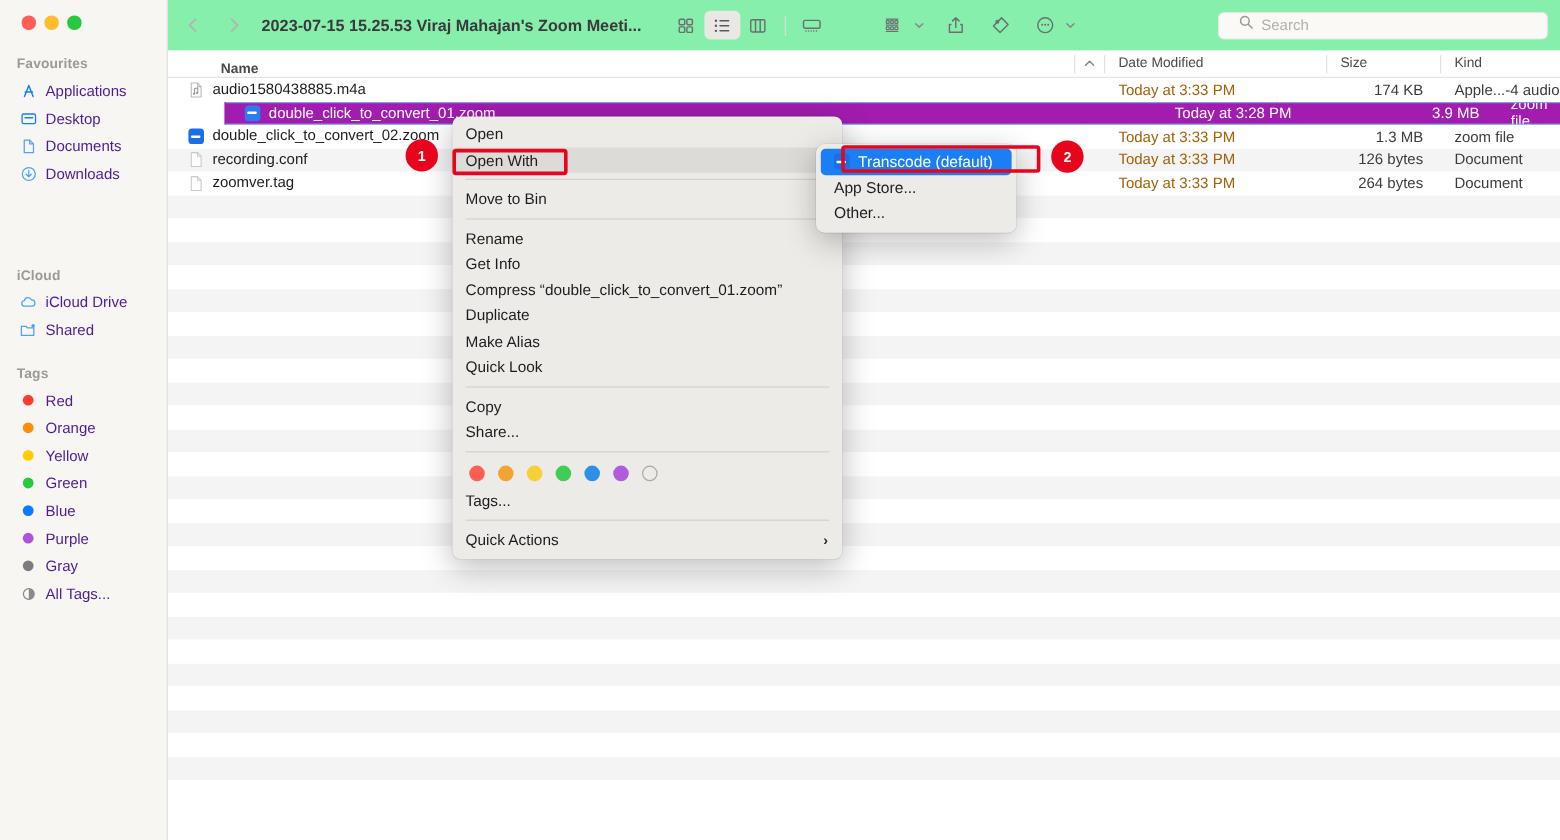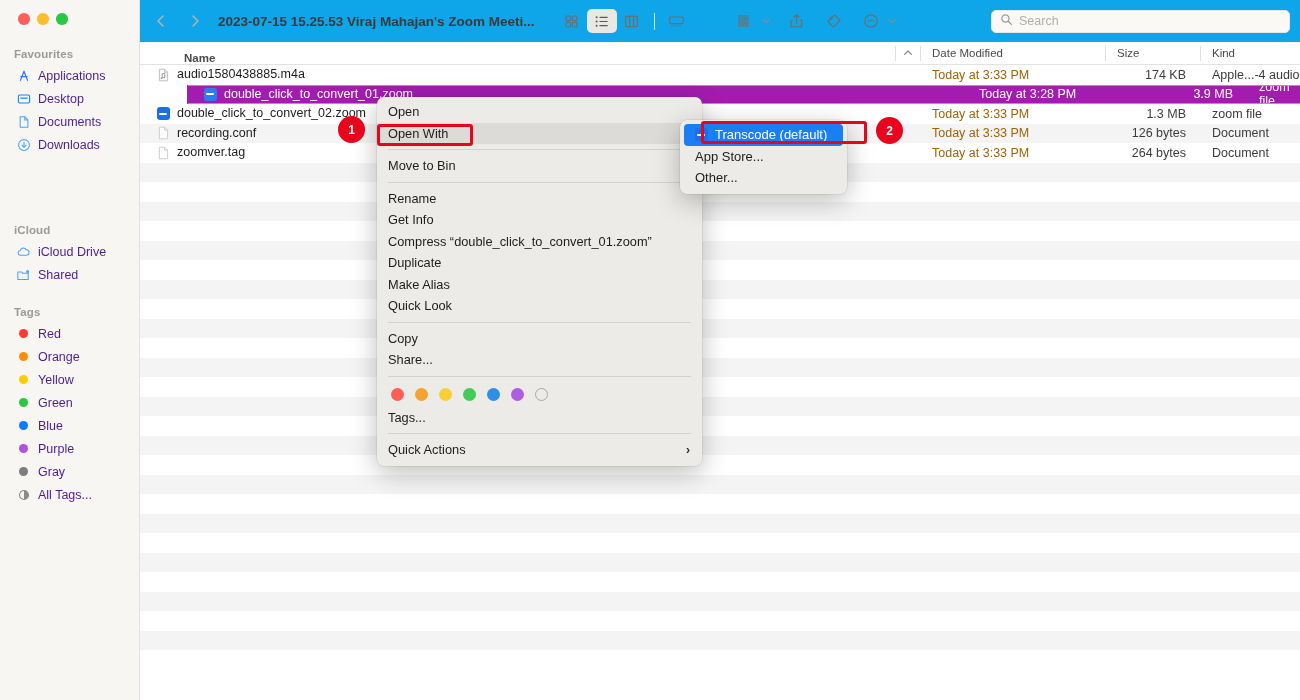--- a/index.html
+++ b/index.html
@@ -32,21 +32,21 @@
     font-size: 12.5px; color: #4c1d95;
   }
   .side-ico { width: 15px; height: 15px; display: inline-flex; align-items: center; justify-content: center; flex: 0 0 15px;}
   .dot { width: 9px; height: 9px; border-radius: 50%; display: block; }
 
   
   .main { flex: 1 1 auto; height: 700px; position: relative; background: #fff; }
 
   
   .toolbar {
-    height: 42px; background: #0ea5e9;
+    height: 42px; background: #86efac;
     display: flex; align-items: center; gap: 0;
     padding: 0 10px 0 8px;
     position: relative; z-index: 3;
   }
   .nav-btn {
     width: 26px; height: 26px; display: flex; align-items: center; justify-content: center;
     color: #b4b3b1;
   }
   .win-title {
     font-size: 13.5px; font-weight: 700; color: #3a3a3c;
@@ -57,23 +57,23 @@
   .tb-btn {
     width: 30px; height: 24px; border-radius: 5px;
     display: flex; align-items: center; justify-content: center;
     color: #6e6e70;
   }
   .tb-btn.active { background: #e9e8e4; }
   .tb-sep { width: 1px; height: 17px; background: #dcdbd7; margin: 0 7px; }
   .tb-chev { color: #8a8a8c; margin-left: 1px; margin-right: 5px; display:flex; align-items:center;}
   .search-box {
     margin-left: auto;
-    width: 299px; height: 23px;
+    width: 275px; height: 23px;
     background: #faf9f6; border: 1px solid #e7e6e2; border-radius: 5px;
-    display: flex; align-items: center; gap: 6px; padding: 0 8px;
+    display: flex; align-items: center; gap: 6px; padding: 0 16px;
   }
   .search-ph { font-size: 12.5px; color: #b0afae; }
 
   
   .col-head {
     height: 23px; background: #ffffff;
     border-bottom: 1px solid #e3e2e0;
     display: flex; align-items: center;
     font-size: 11.5px; color: #4a4a4c;
     position: relative; z-index: 2;

